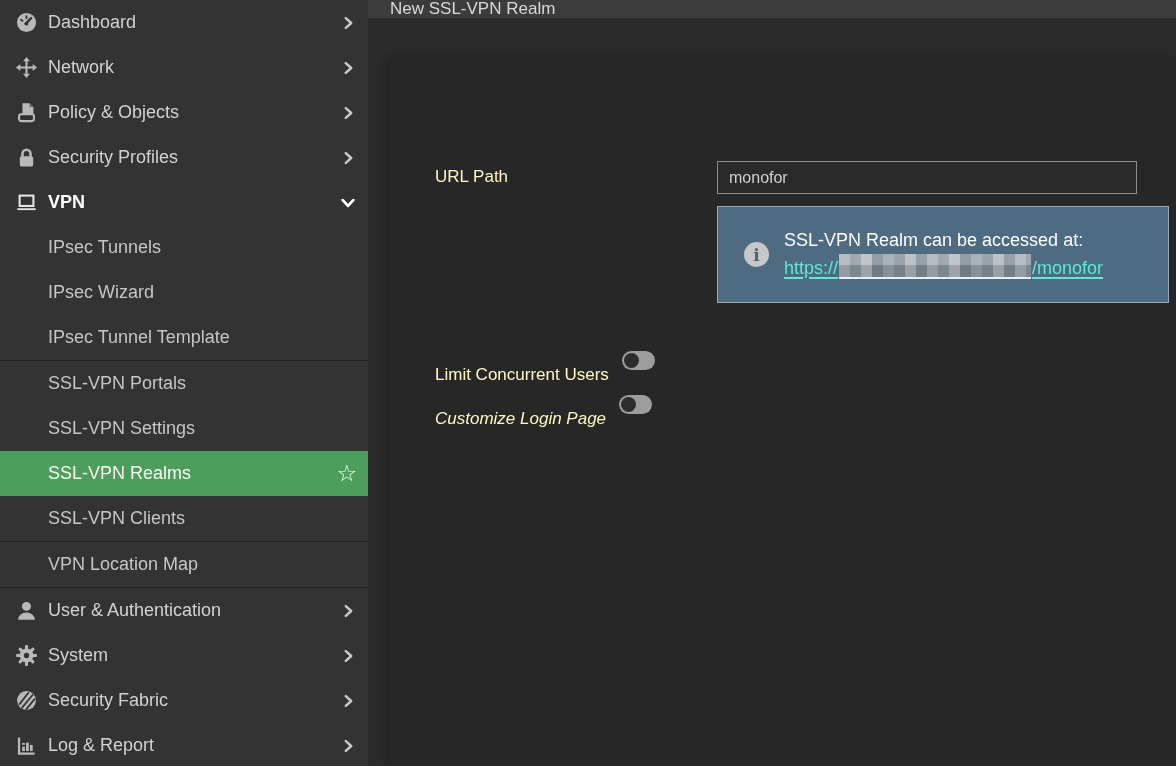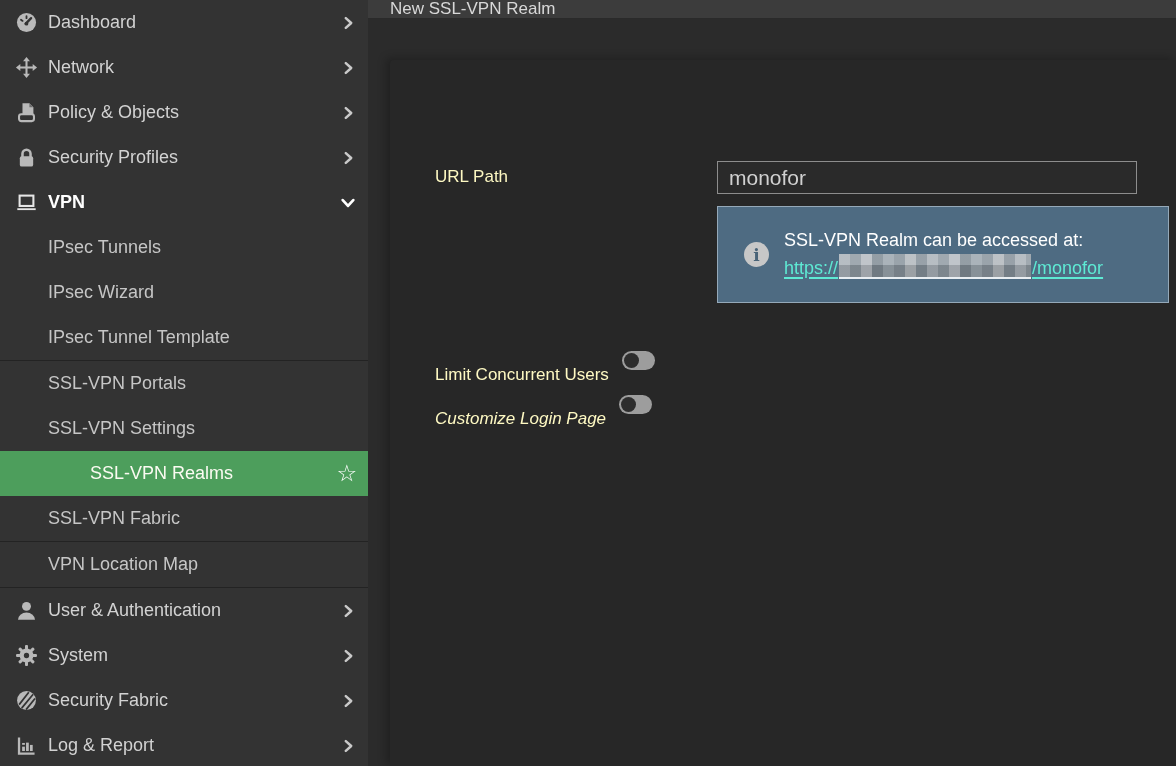--- a/index.html
+++ b/index.html
@@ -7,35 +7,35 @@
   #app{position:relative;width:1176px;height:766px;overflow:hidden;background:#2b2b2b;}
 
   
   .sidebar{position:absolute;left:0;top:0;width:368px;height:766px;background:#333333;box-shadow:1px 0 0 #242424;}
   .nav-item{position:relative;height:45px;display:flex;align-items:center;cursor:pointer;}
   .nav-icon{position:absolute;left:12px;top:0;bottom:0;width:28px;display:flex;align-items:center;justify-content:center;}
   .nav-label{padding-left:48px;font-size:18px;color:#d2d2d2;white-space:nowrap;}
   .nav-item.section .nav-label{color:#ffffff;font-weight:700;}
   .nav-item.sub{height:45px;}
   .nav-item.sub .nav-label{color:#c6c6c6;}
-  .nav-item.selected{background:#4d9e5c;padding-left:42px;}
+  .nav-item.selected{background:#4d9e5c;}
   .nav-item.selected .nav-label{color:#fbfbf2;}
   .chev{position:absolute;right:13px;top:50%;transform:translateY(-50%);display:flex;}
   .star{position:absolute;right:11px;top:50%;transform:translateY(-52%);font-size:23px;color:#ffffff;line-height:1;}
   .nav-divider{height:1px;background:#232323;}
 
   
   .main{position:absolute;left:368px;top:0;width:808px;height:766px;background:#2b2b2b;}
   .titlebar{height:18px;background:#3c3c3c;display:flex;align-items:center;box-shadow:0 1px 0 #2a2a2a;}
   .titlebar-text{padding-left:22px;font-size:17px;color:#d8d8d8;}
   .panel{position:absolute;left:22px;top:60px;right:0;bottom:0;background:#272727;border-top-left-radius:4px;box-shadow:-4px -2px 8px rgba(0,0,0,0.25);}
 
   .field-label{position:absolute;font-size:17px;color:#fef9c3;}
   .url-label{left:45px;top:100px;height:34px;line-height:34px;}
-  .url-input{position:absolute;left:327px;top:101px;width:396px;height:31px;background:#2a2a2a;border:1px solid #8d8d8d;color:#d0d0d0;font-size:21px;padding:0 11px;font-family:"Liberation Sans","DejaVu Sans",sans-serif;outline:none;}
+  .url-input{position:absolute;left:327px;top:101px;width:396px;height:31px;background:#2a2a2a;border:1px solid #8d8d8d;color:#d0d0d0;font-size:16px;padding:0 11px;font-family:"Liberation Sans","DejaVu Sans",sans-serif;outline:none;}
 
   .infobox{position:absolute;left:327px;top:146px;width:452px;height:97px;background:#4e6b82;border:1px solid #95a9b9;box-sizing:border-box;display:flex;align-items:center;}
   .info-icon{flex:0 0 auto;margin-left:26px;width:25px;height:25px;border-radius:50%;background:#c7c7c7;color:#4a6478;font-family:"DejaVu Serif",serif;font-weight:700;font-size:17px;display:flex;align-items:center;justify-content:center;}
   .info-text{margin-left:15px;color:#ffffff;font-size:18px;line-height:27.5px;font-weight:400;}
   .info-link{color:#5eead4;text-decoration:underline;text-underline-offset:3px;text-decoration-thickness:1.5px;cursor:pointer;}
   .redacted{display:inline-block;width:192px;height:23px;vertical-align:-5px;margin:0 1px;
     background:
       repeating-linear-gradient(180deg, rgba(255,255,255,.16) 0 11.5px, rgba(0,0,0,.12) 11.5px 23px),
       repeating-linear-gradient(90deg,#a9b1b8 0 11px,#8e99a1 11px 22px,#b4bac0 22px 33px,#7f8b94 33px 44px,#9aa5ad 44px 55px,#87929b 55px 66px,#b0b6bb 66px 77px,#848f98 77px 88px);
     border-bottom:2px solid #e9eef2;}
@@ -152,21 +152,21 @@
       <span class="nav-label">SSL-VPN Portals</span>
     </div>
     <div class="nav-item sub">
       <span class="nav-label">SSL-VPN Settings</span>
     </div>
     <div class="nav-item sub selected">
       <span class="nav-label">SSL-VPN Realms</span>
       <span class="star">☆</span>
     </div>
     <div class="nav-item sub">
-      <span class="nav-label">SSL-VPN Fabric</span>
+      <span class="nav-label">SSL-VPN Clients</span>
     </div>
 
     <div class="nav-divider"></div>
 
     <div class="nav-item sub">
       <span class="nav-label">VPN Location Map</span>
     </div>
 
     <div class="nav-divider"></div>
 

